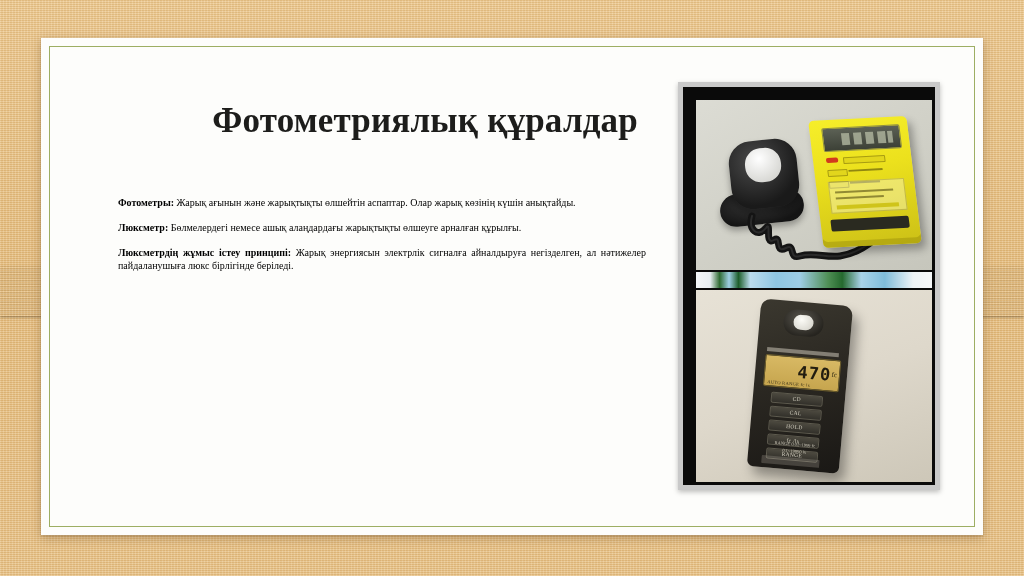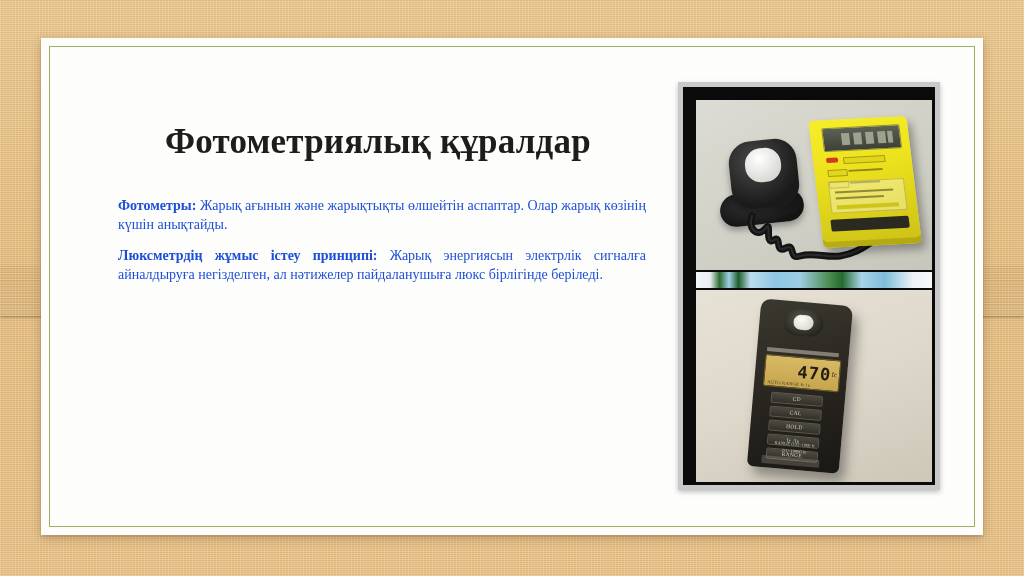--- a/index.html
+++ b/index.html
@@ -43,29 +43,29 @@
     background:#3a3024;border-radius:3px;
   }
   #ribbon-right{right:0;width:64px;border-top-left-radius:5px;border-bottom-left-radius:5px;}
   #ribbon-right:after{
     content:"";position:absolute;left:-1px;top:-4px;width:9px;height:57px;
     background:#3a3024;border-radius:3px;
   }
 
   
   #slide-title{
-    position:absolute;left:118px;top:123px;width:520px;
+    position:absolute;left:118px;top:102px;width:520px;
     font-size:35px;font-weight:bold;color:#1d1d1b;
-    text-align:center;letter-spacing:.2px;line-height:1.1;
+    text-align:right;letter-spacing:.2px;line-height:1.1;
   }
 
   
   #body-text{
     position:absolute;left:118px;top:196px;width:528px;
-    font-size:14px;color:#1d4ed8;text-align:justify;
+    font-size:10px;color:#000000;text-align:justify;
     line-height:1.38;
   }
   #body-text p{margin:0 0 11px 0;}
   #body-text p:last-child{margin-bottom:12px;}
   .lead{font-weight:bold;}
 
   
   #image-frame{
     position:absolute;left:678px;top:82px;width:262px;height:408px;
     background:#c9c9c9;
@@ -217,20 +217,23 @@
 
 <div id="slide-card">
   <div id="slide-card-inner-border"></div>
 </div>
 
 <div id="slide-title">Фотометриялық құралдар</div>
 
 <div id="body-text">
   <p>
     <span class="lead">Фотометры:</span><span> Жарық ағынын және жарықтықты өлшейтін аспаптар. Олар жарық көзінің күшін анықтайды.</span>
+  </p>
+  <p>
+    <span class="lead">Люксметр:</span><span> Бөлмелердегі немесе ашық алаңдардағы жарықтықты өлшеуге арналған құрылғы.</span>
   </p>
   <p>
     <span class="lead">Люксметрдің жұмыс істеу принципі:</span><span> Жарық энергиясын электрлік сигналға айналдыруға негізделген, ал нәтижелер пайдаланушыға люкс бірлігінде беріледі.</span>
   </p>
 </div>
 
 <div id="image-frame">
   <div id="image-frame-mat">
 
     <div class="photo" id="photo-lux-meter-yellow">

